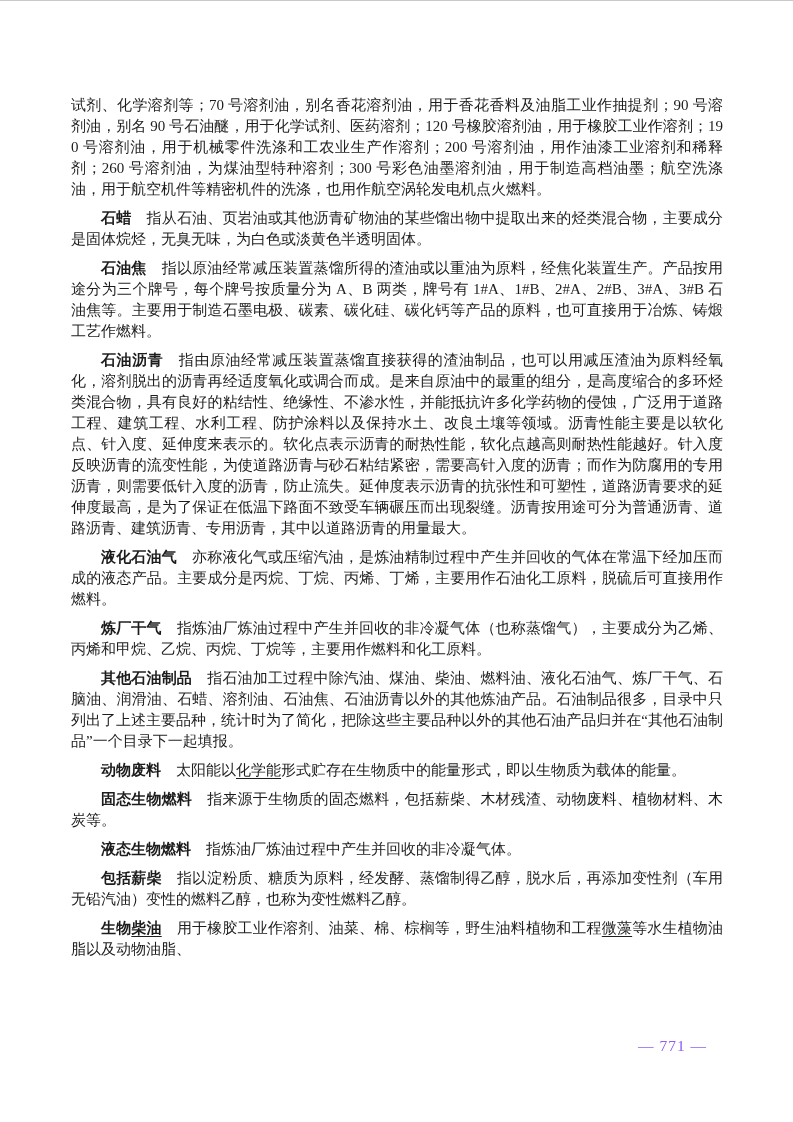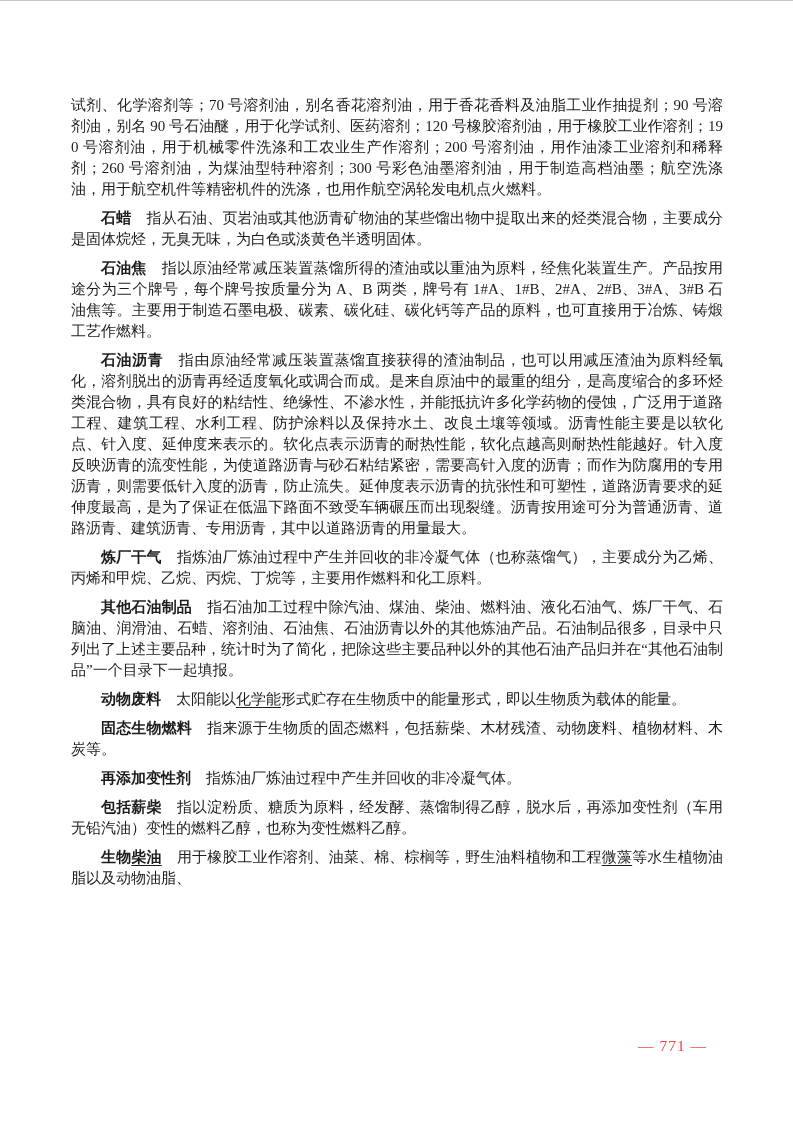--- a/index.html
+++ b/index.html
@@ -34,40 +34,41 @@
   p.indent {
     text-indent: 2em;
   }
   .b { font-weight: bold; }
   .u { text-decoration: underline; text-underline-offset: 3px; }
   .footer {
     position: absolute;
     top: 1036px;
     right: 86px;
     font-size: 15.5px;
-    color: #ef4444;
+    color: #8b5cf6;
     letter-spacing: 1px;
   }
 </style>
 </head>
 <body>
 
 <div class="page">
 
   <main class="content">
     <div>
         <p class="para"><span>试剂、化学溶剂等；70 号溶剂油，别名香花溶剂油，用于香花香料及油脂工业作抽提剂；90 号溶剂油，别名 90 号石油醚，用于化学试剂、医药溶剂；120 号橡胶溶剂油，用于橡胶工业作溶剂；190 号溶剂油，用于机械零件洗涤和工农业生产作溶剂；200 号溶剂油，用作油漆工业溶剂和稀释剂；260 号溶剂油，为煤油型特种溶剂；300 号彩色油墨溶剂油，用于制造高档油墨；航空洗涤油，用于航空机件等精密机件的洗涤，也用作航空涡轮发电机点火燃料。</span></p>
         <p class="para indent"><span class="b">石蜡</span><span>　指从石油、页岩油或其他沥青矿物油的某些馏出物中提取出来的烃类混合物，主要成分是固体烷烃，无臭无味，为白色或淡黄色半透明固体。</span></p>
         <p class="para indent"><span class="b">石油焦</span><span>　指以原油经常减压装置蒸馏所得的渣油或以重油为原料，经焦化装置生产。产品按用途分为三个牌号，每个牌号按质量分为 A、B 两类，牌号有 1#A、1#B、2#A、2#B、3#A、3#B 石油焦等。主要用于制造石墨电极、碳素、碳化硅、碳化钙等产品的原料，也可直接用于冶炼、铸煅工艺作燃料。</span></p>
         <p class="para indent"><span class="b">石油沥青</span><span>　指由原油经常减压装置蒸馏直接获得的渣油制品，也可以用减压渣油为原料经氧化，溶剂脱出的沥青再经适度氧化或调合而成。是来自原油中的最重的组分，是高度缩合的多环烃类混合物，具有良好的粘结性、绝缘性、不渗水性，并能抵抗许多化学药物的侵蚀，广泛用于道路工程、建筑工程、水利工程、防护涂料以及保持水土、改良土壤等领域。沥青性能主要是以软化点、针入度、延伸度来表示的。软化点表示沥青的耐热性能，软化点越高则耐热性能越好。针入度反映沥青的流变性能，为使道路沥青与砂石粘结紧密，需要高针入度的沥青；而作为防腐用的专用沥青，则需要低针入度的沥青，防止流失。延伸度表示沥青的抗张性和可塑性，道路沥青要求的延伸度最高，是为了保证在低温下路面不致受车辆碾压而出现裂缝。沥青按用途可分为普通沥青、道路沥青、建筑沥青、专用沥青，其中以道路沥青的用量最大。</span></p>
+        <p class="para indent"><span class="b">液化石油气</span><span>　亦称液化气或压缩汽油，是炼油精制过程中产生并回收的气体在常温下经加压而成的液态产品。主要成分是丙烷、丁烷、丙烯、丁烯，主要用作石油化工原料，脱硫后可直接用作燃料。</span></p>
         <p class="para indent"><span class="b">炼厂干气</span><span>　指炼油厂炼油过程中产生并回收的非冷凝气体（也称蒸馏气），主要成分为乙烯、丙烯和甲烷、乙烷、丙烷、丁烷等，主要用作燃料和化工原料。</span></p>
         <p class="para indent"><span class="b">其他石油制品</span><span>　指石油加工过程中除汽油、煤油、柴油、燃料油、液化石油气、炼厂干气、石脑油、润滑油、石蜡、溶剂油、石油焦、石油沥青以外的其他炼油产品。石油制品很多，目录中只列出了上述主要品种，统计时为了简化，把除这些主要品种以外的其他石油产品归并在“其他石油制品”一个目录下一起填报。</span></p>
         <p class="para indent"><span class="b">动物废料</span><span>　太阳能以</span><span class="u">化学能</span><span>形式贮存在生物质中的能量形式，即以生物质为载体的能量。</span></p>
         <p class="para indent"><span class="b">固态生物燃料</span><span>　指来源于生物质的固态燃料，包括薪柴、木材残渣、动物废料、植物材料、木炭等。</span></p>
-        <p class="para indent"><span class="b">再添加变性剂</span><span>　指炼油厂炼油过程中产生并回收的非冷凝气体。</span></p>
+        <p class="para indent"><span class="b">液态生物燃料</span><span>　指炼油厂炼油过程中产生并回收的非冷凝气体。</span></p>
         <p class="para indent"><span class="b">包括薪柴</span><span>　指以淀粉质、糖质为原料，经发酵、蒸馏制得乙醇，脱水后，再添加变性剂（车用无铅汽油）变性的燃料乙醇，也称为变性燃料乙醇。</span></p>
         <p class="para indent"><span class="b">生物</span><span class="b u">柴油</span><span>　用于橡胶工业作溶剂、油菜、棉、棕榈等，野生油料植物和工程</span><span class="u">微藻</span><span>等水生植物油脂以及动物油脂、</span></p>
       </div>
   </main>
 
   <div class="footer">
     <span>—  771  —</span>
   </div>
 
 </div>

